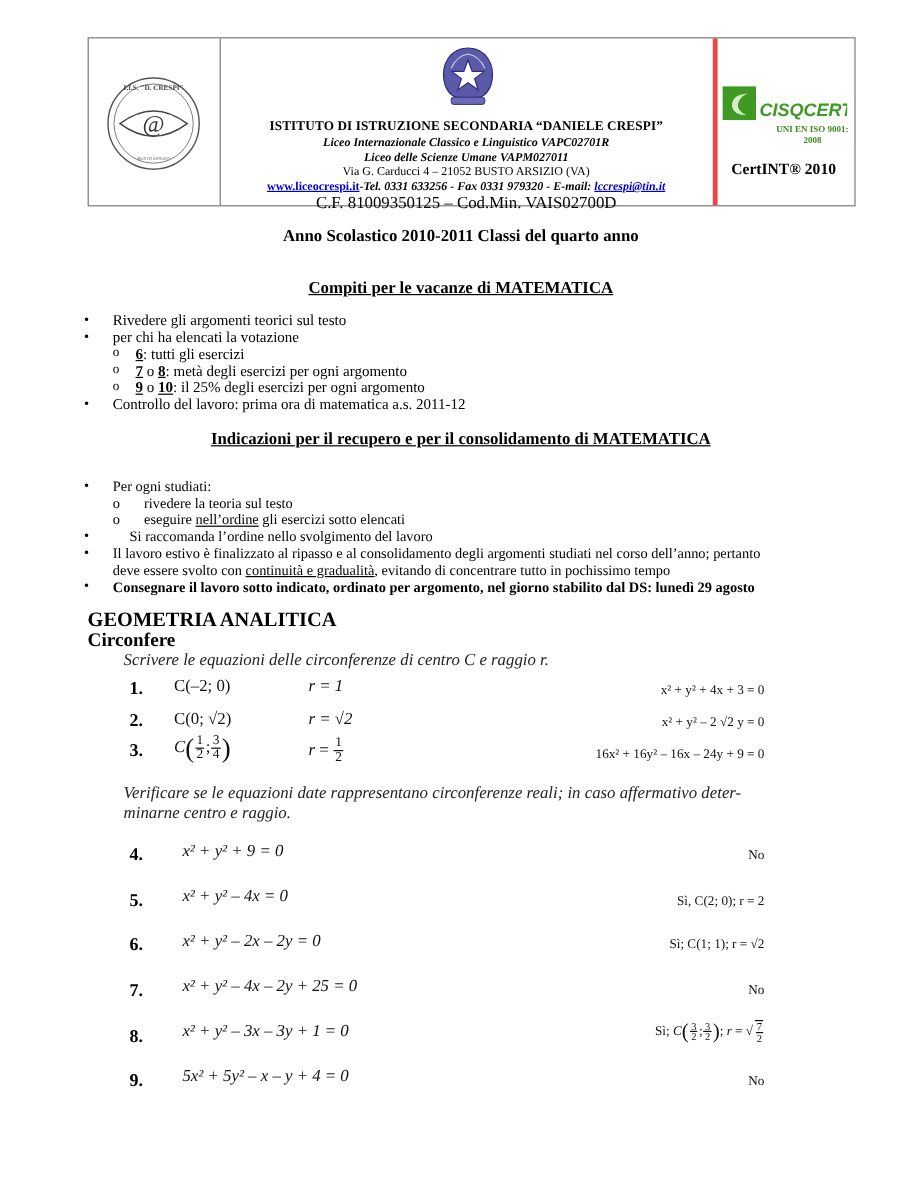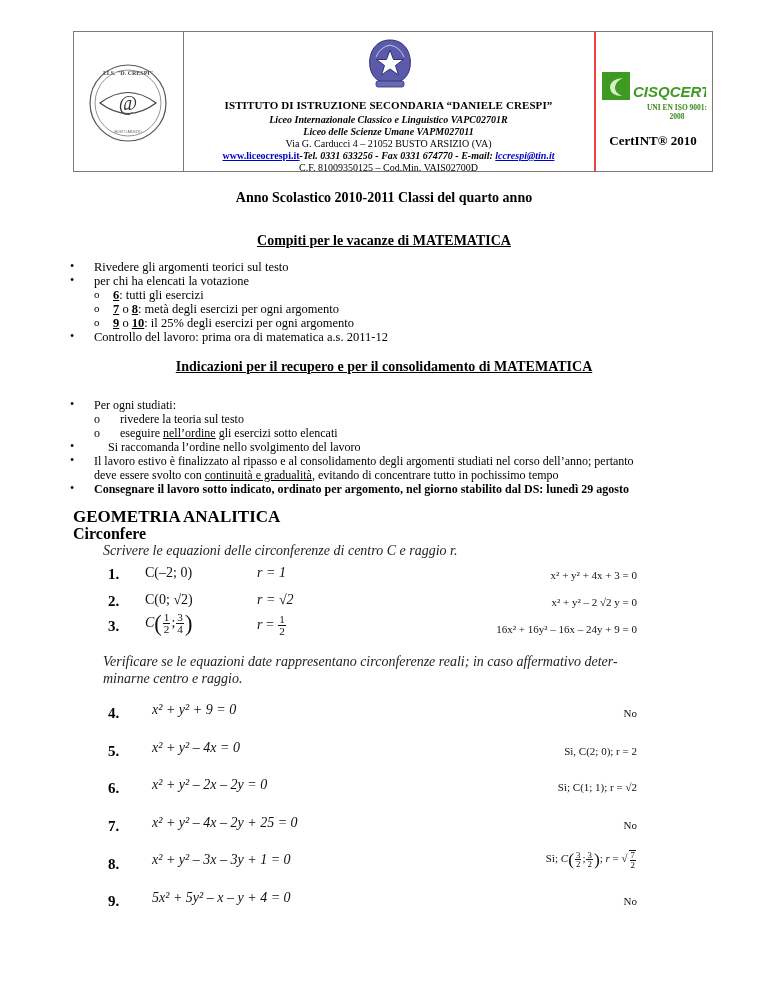--- a/index.html
+++ b/index.html
@@ -3,21 +3,21 @@
 <meta charset="utf-8">
 <style>
   html, body { margin:0; padding:0; background:#ffffff; }
   body { width:768px; height:994px; position:relative; overflow:hidden;
          font-family:"Liberation Serif", "DejaVu Serif", serif; color:#000; }
   .abs { position:absolute; }
   
   #hdr { left:73px; top:31px; width:640px; height:141px; border:1px solid #7a7a7a; box-sizing:border-box; }
   #hdr .col { position:absolute; top:0; bottom:0; }
   #col-logo { left:0; width:109px; border-right:1px solid #7a7a7a; }
-  #col-main { left:109px; width:411px; border-right:2px solid #ef4444; }
+  #col-main { left:109px; width:411px; border-right:4px solid #ef4444; }
   #col-cert { left:520px; width:118px; }
   .hdr-title { position:absolute; left:0; right:0; top:67px; font-size:11px; font-weight:bold; text-align:center; letter-spacing:0.1px; }
   .hdr-line { position:absolute; left:0; right:0; font-size:10px; text-align:center; white-space:nowrap; }
   .ital-bold { font-style:italic; font-weight:bold; }
   a.lnk { color:#0000cc; text-decoration:underline;text-align:right; }
   .cert-iso { position:absolute; left:0; right:0; top:71px; font-size:7.5px; font-weight:bold; color:#3b8a1e; text-align:center;padding-left:48px; }
   .cert-int { position:absolute; left:0; right:0; top:101px; font-size:13px; font-weight:bold; text-align:center; }
   
   .h-center { position:absolute; left:0; width:768px; text-align:center; font-weight:bold; font-size:14px; }
   .u { text-decoration:underline; }
@@ -56,23 +56,23 @@
       <path d="M24 3 C40 3 46 18 44 30 C42 42 34 46 24 46 C14 46 6 42 4 30 C2 18 8 3 24 3 Z" fill="#5a5aa8" stroke="#2e2e7a" stroke-width="1"></path>
       <path d="M10 20 Q14 10 24 8 Q34 10 38 20" fill="none" stroke="#c8c8ee" stroke-width="1"></path>
       <path d="M24 13 L27.5 22.5 L37.5 22.5 L29.5 28.5 L32.5 38 L24 32 L15.5 38 L18.5 28.5 L10.5 22.5 L20.5 22.5 Z" fill="#ffffff" stroke="#2e2e7a" stroke-width="1"></path>
       <rect x="10" y="44" width="28" height="6" rx="2" fill="#6b6bb5" stroke="#2e2e7a" stroke-width="0.8"></rect>
     </svg>
     <div class="hdr-title">ISTITUTO DI ISTRUZIONE SECONDARIA  “DANIELE CRESPI”</div>
     <div class="hdr-line ital-bold" style="top:82px;">Liceo Internazionale Classico e  Linguistico VAPC02701R</div>
     <div class="hdr-line ital-bold" style="top:94px;">Liceo delle Scienze Umane VAPM027011</div>
     <div class="hdr-line" style="top:106px;">Via G. Carducci 4 – 21052 BUSTO ARSIZIO (VA)</div>
     <div class="hdr-line ital-bold" style="top:118px;">
-      <a class="lnk" style="font-style:normal;">www.liceocrespi.it</a><span>-Tel. 0331 633256 - Fax 0331 674770 - E-mail: </span><a class="lnk">lccrespi@tin.it</a>
+      <a class="lnk" style="font-style:normal;">www.liceocrespi.it</a><span>-Tel. 0331 633256 - Fax 0331 979320 - E-mail: </span><a class="lnk">lccrespi@tin.it</a>
     </div>
-    <div class="hdr-line" style="top:130px;font-size:10px;">C.F. 81009350125 – Cod.Min. VAIS02700D</div>
+    <div class="hdr-line" style="top:130px;font-size:14px;">C.F. 81009350125 – Cod.Min. VAIS02700D</div>
   </div>
   <div id="col-cert" class="col">
     <svg class="abs" style="left:8px;top:38px;" width="104" height="32" viewBox="0 0 104 32">
       <rect x="0" y="2" width="28" height="28" fill="#3e9a22"></rect>
       <path d="M21 8 Q8 9 8 18 Q9 26 20 26 Q12 22 13 17 Q14 11 21 8 Z" fill="#d8f0c8"></path>
       <text x="31" y="27" font-size="15" font-style="italic" font-weight="bold" font-family="Liberation Sans, sans-serif" fill="#3e9a22">CISQCERT</text>
     </svg>
     <div class="cert-iso">UNI EN ISO 9001: 2008</div>
     <div class="cert-int">CertINT® 2010</div>
   </div>

